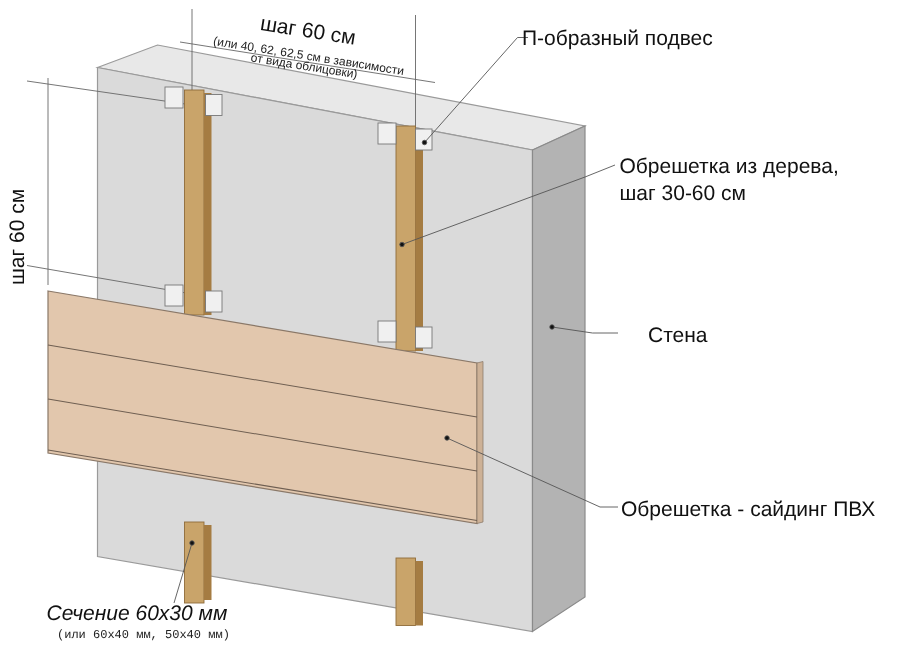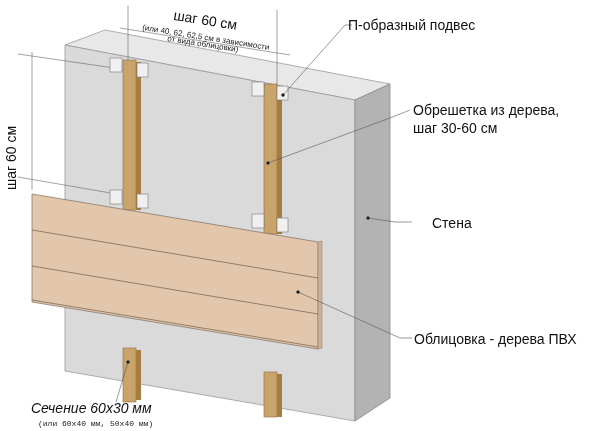--- a/index.html
+++ b/index.html
@@ -78,15 +78,15 @@
 
 <div class="lbl big" style="left:175px; top:7px; transform:rotate(9deg); transform-origin:left top;">шаг 60 см</div>
 <div class="lbl small" style="left:143px; top:23px; transform:rotate(9deg); transform-origin:left top;">(или 40, 62, 62,5 см в зависимости</div>
 <div class="lbl small" style="left:168px; top:34px; transform:rotate(9deg); transform-origin:left top;">от вида облицовки)</div>
 <div class="lbl big" style="left:3px; top:190px; transform:rotate(-90deg); transform-origin:left top;">шаг 60 см</div>
 
 <div class="lbl big" style="left:336px; top:17px;margin-left:12px;">П-образный подвес</div>
 <div class="lbl big" style="left:413px; top:102px;">Обрешетка из дерева,</div>
 <div class="lbl big" style="left:413px; top:120px;">шаг 30-60 см</div>
 <div class="lbl big" style="left:432px; top:215px;">Стена</div>
-<div class="lbl big" style="left:414px; top:331px;">Облицовка - дерева ПВХ</div>
+<div class="lbl big" style="left:414px; top:331px;">Обрешетка - сайдинг ПВХ</div>
 <div class="lbl big" style="left:31px; top:400px;font-style:italic;">Сечение 60х30 мм</div>
 <div class="lbl small" style="left:38px; top:419px;font-family:Liberation Mono, monospace;">(или 60х40 мм, 50х40 мм)</div>
 
 </body></html>

